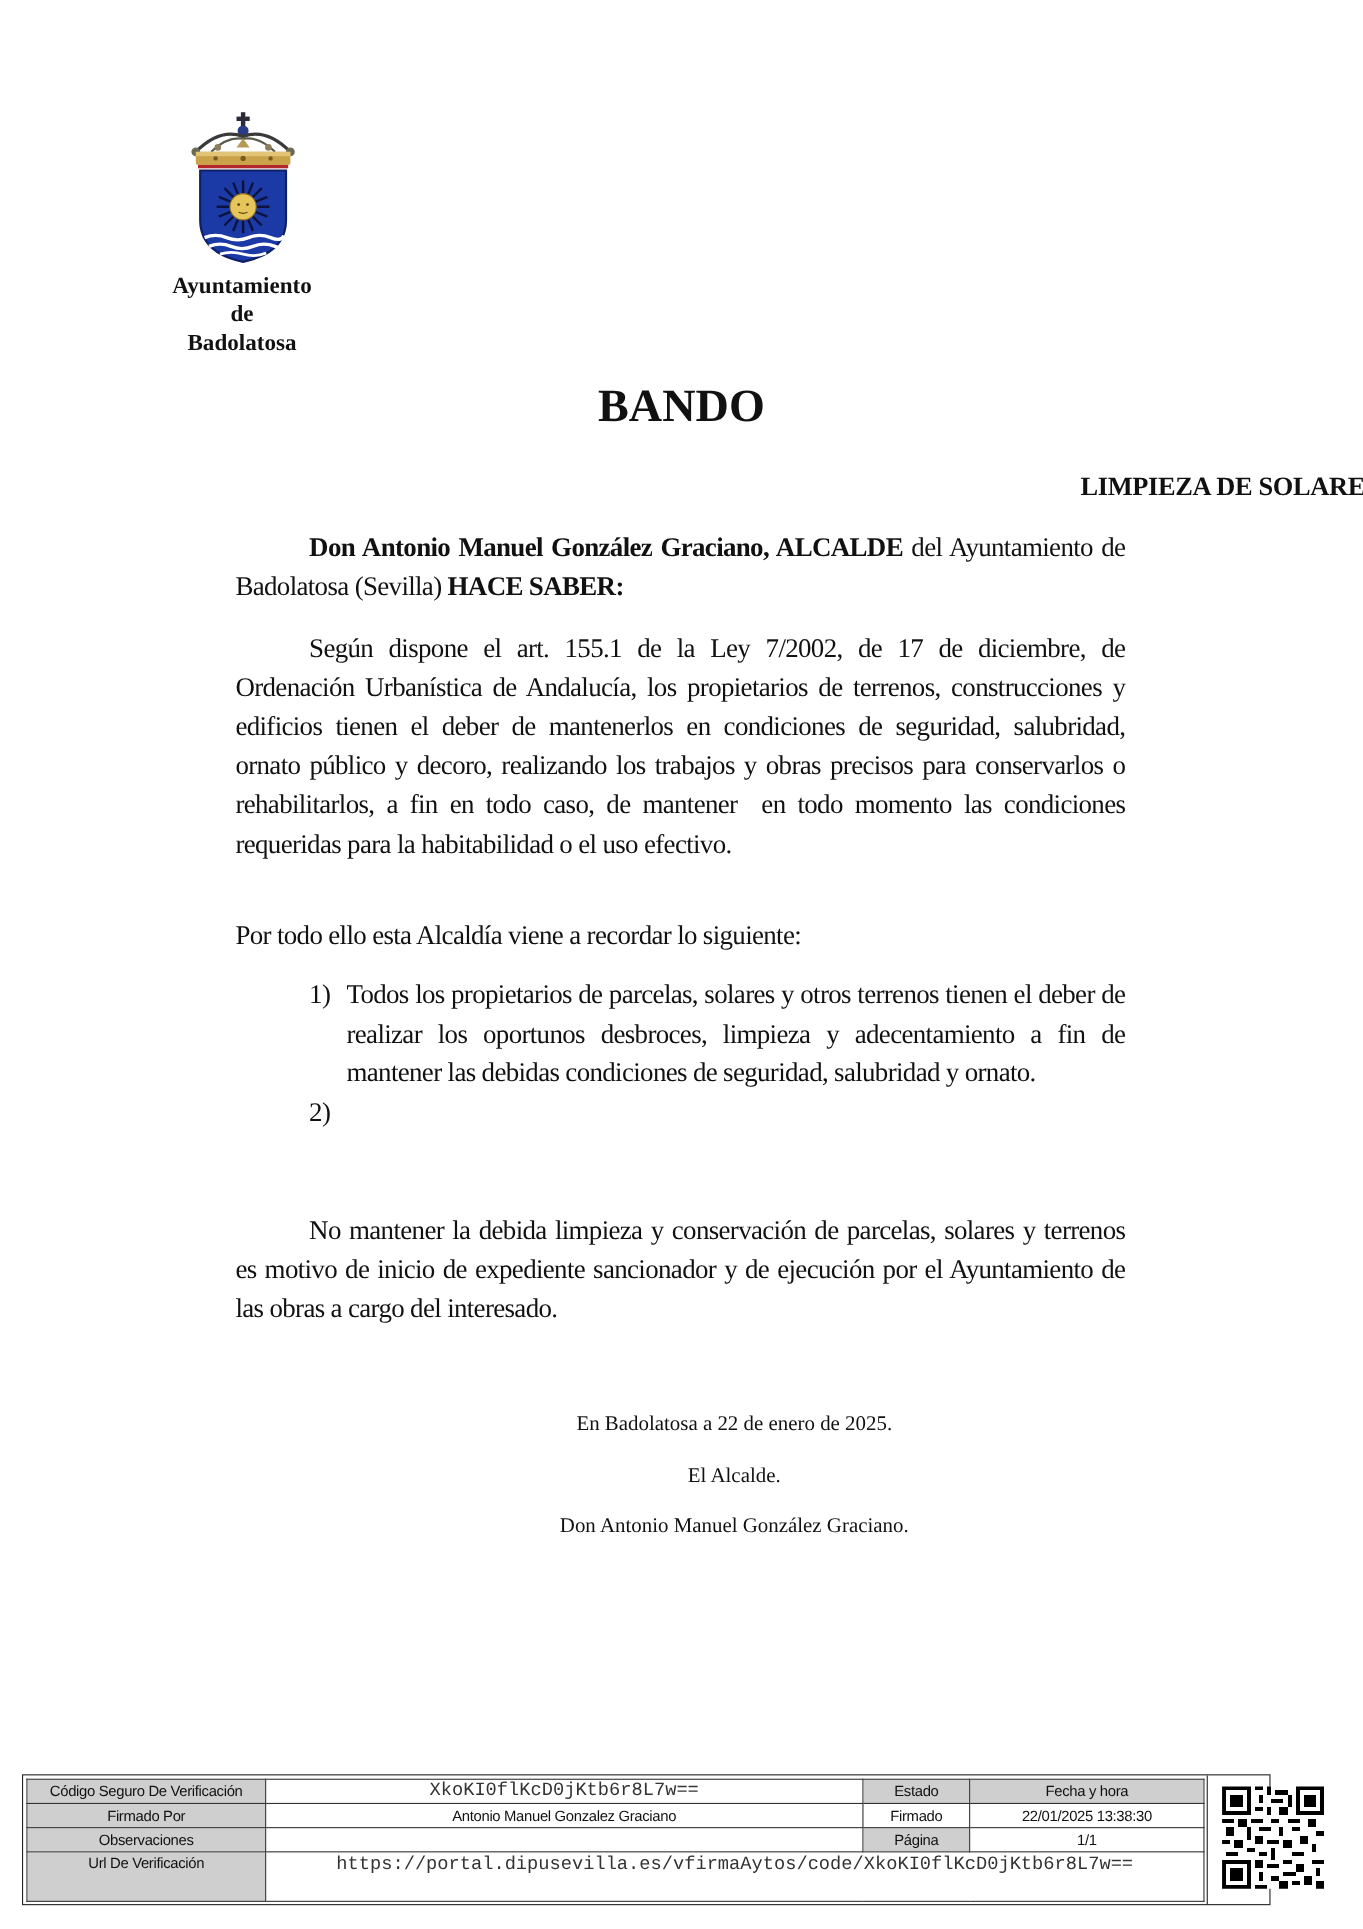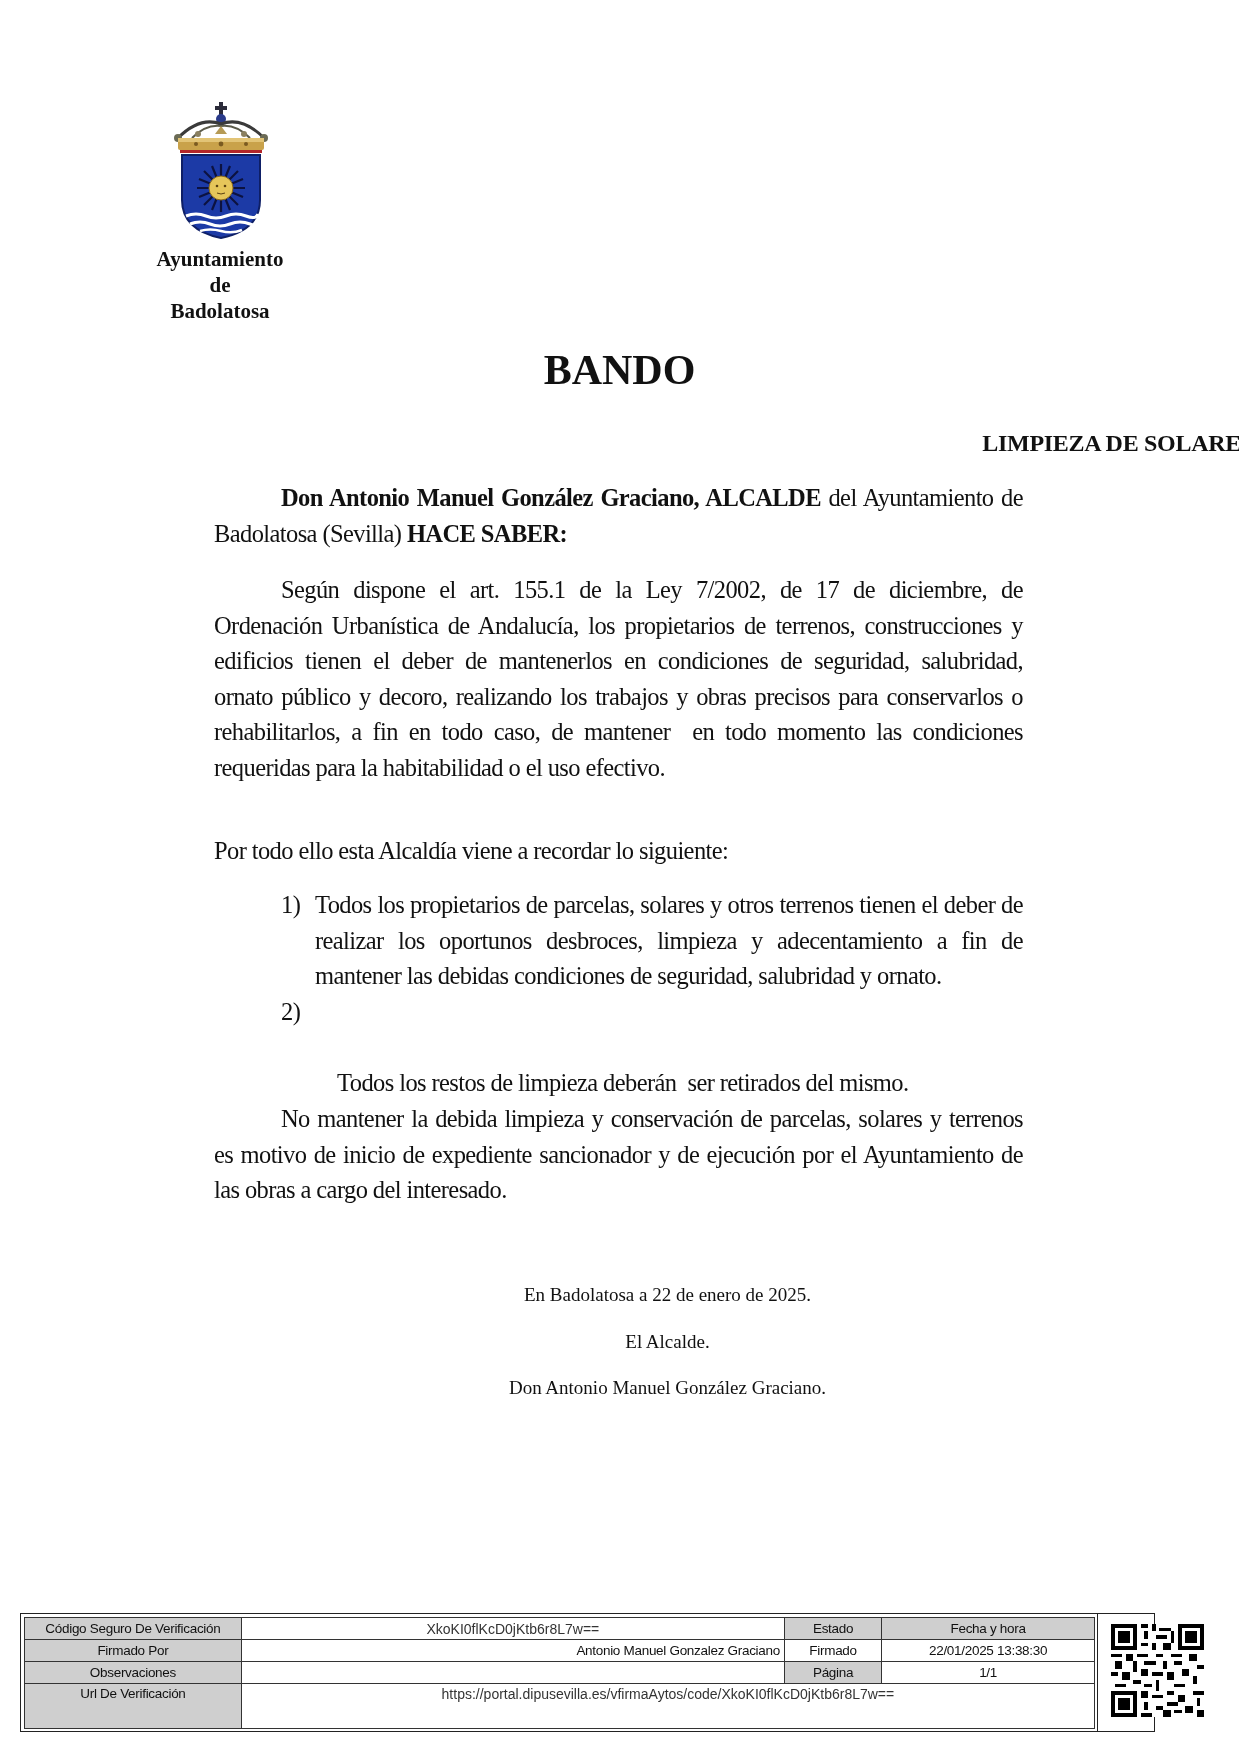--- a/index.html
+++ b/index.html
@@ -33,22 +33,22 @@
          font-size: 19px; line-height: 24px; padding-left: 48px; }
   .sig-date { top: 1283px; }
   .sig-role { top: 1330px; }
   .sig-name { top: 1376px; }
   
   .verify { position: absolute; left: 20px; top: 1613px; width: 1135px; height: 119px; border: 1.5px solid #222; box-sizing: border-box; }
   .vtable { position: absolute; left: 3px; top: 3px; width: 1071px; border-collapse: collapse;
             font-family: "Liberation Sans", sans-serif; font-size: 13.5px; letter-spacing: -0.3px; }
   .vtable td { border: 1px solid #333; height: 21px; padding: 0 4px; text-align: center; vertical-align: middle; white-space: nowrap; overflow: hidden; }
   .vtable td.lbl { background: #cfcfcf; }
-  .vtable td.mono { font-family: Liberation Sans, sans-serif; font-size: 14px; color: #333; letter-spacing: 0; }
-  .vtable td.left { text-align: right; }
+  .vtable td.mono { font-family: Liberation Mono, monospace; font-size: 17px; color: #333; letter-spacing: 0; }
+  .vtable td.left { text-align: center; }
   .vtable tr.url td { height: 42px; vertical-align: top; padding-top: 2px; }
   .vdivider { position: absolute; left: 1076px; top: 0; width: 1px; height: 100%; background: #222; }
   .qr { position: absolute; left: 1090px; top: 10px; width: 93px; height: 93px; }
 </style>
 </head>
 <body>
 
 <div class="crest">
   <svg width="102" height="140" viewBox="0 0 102 140">
 
@@ -114,21 +114,20 @@
   <p>Por todo ello esta Alcaldía viene a recordar lo siguiente:</p>
 </div>
 
 <ul class="list">
   <li>
     <span class="num">1)</span>
     <span>Todos los propietarios de parcelas, solares y otros terrenos tienen el deber de realizar los oportunos desbroces, limpieza y adecentamiento a fin de mantener las debidas condiciones de seguridad, salubridad y ornato.</span>
   </li>
   <li style="white-space: pre-wrap;">
     <span class="num">2)</span>
-    <span>Todos los restos de limpieza deberán  ser retirados del mismo.</span>
   </li>
 </ul>
 
 <div class="body p-warn">
   <p class="indent">No mantener la debida limpieza y conservación de parcelas, solares y terrenos es motivo de inicio de expediente sancionador y de ejecución por el Ayuntamiento de las obras a cargo del interesado.</p>
 </div>
 
 <div class="sig sig-date">En Badolatosa a 22 de enero de 2025.</div>
 <div class="sig sig-role">El Alcalde.</div>
 <div class="sig sig-name">Don Antonio Manuel González Graciano.</div>

